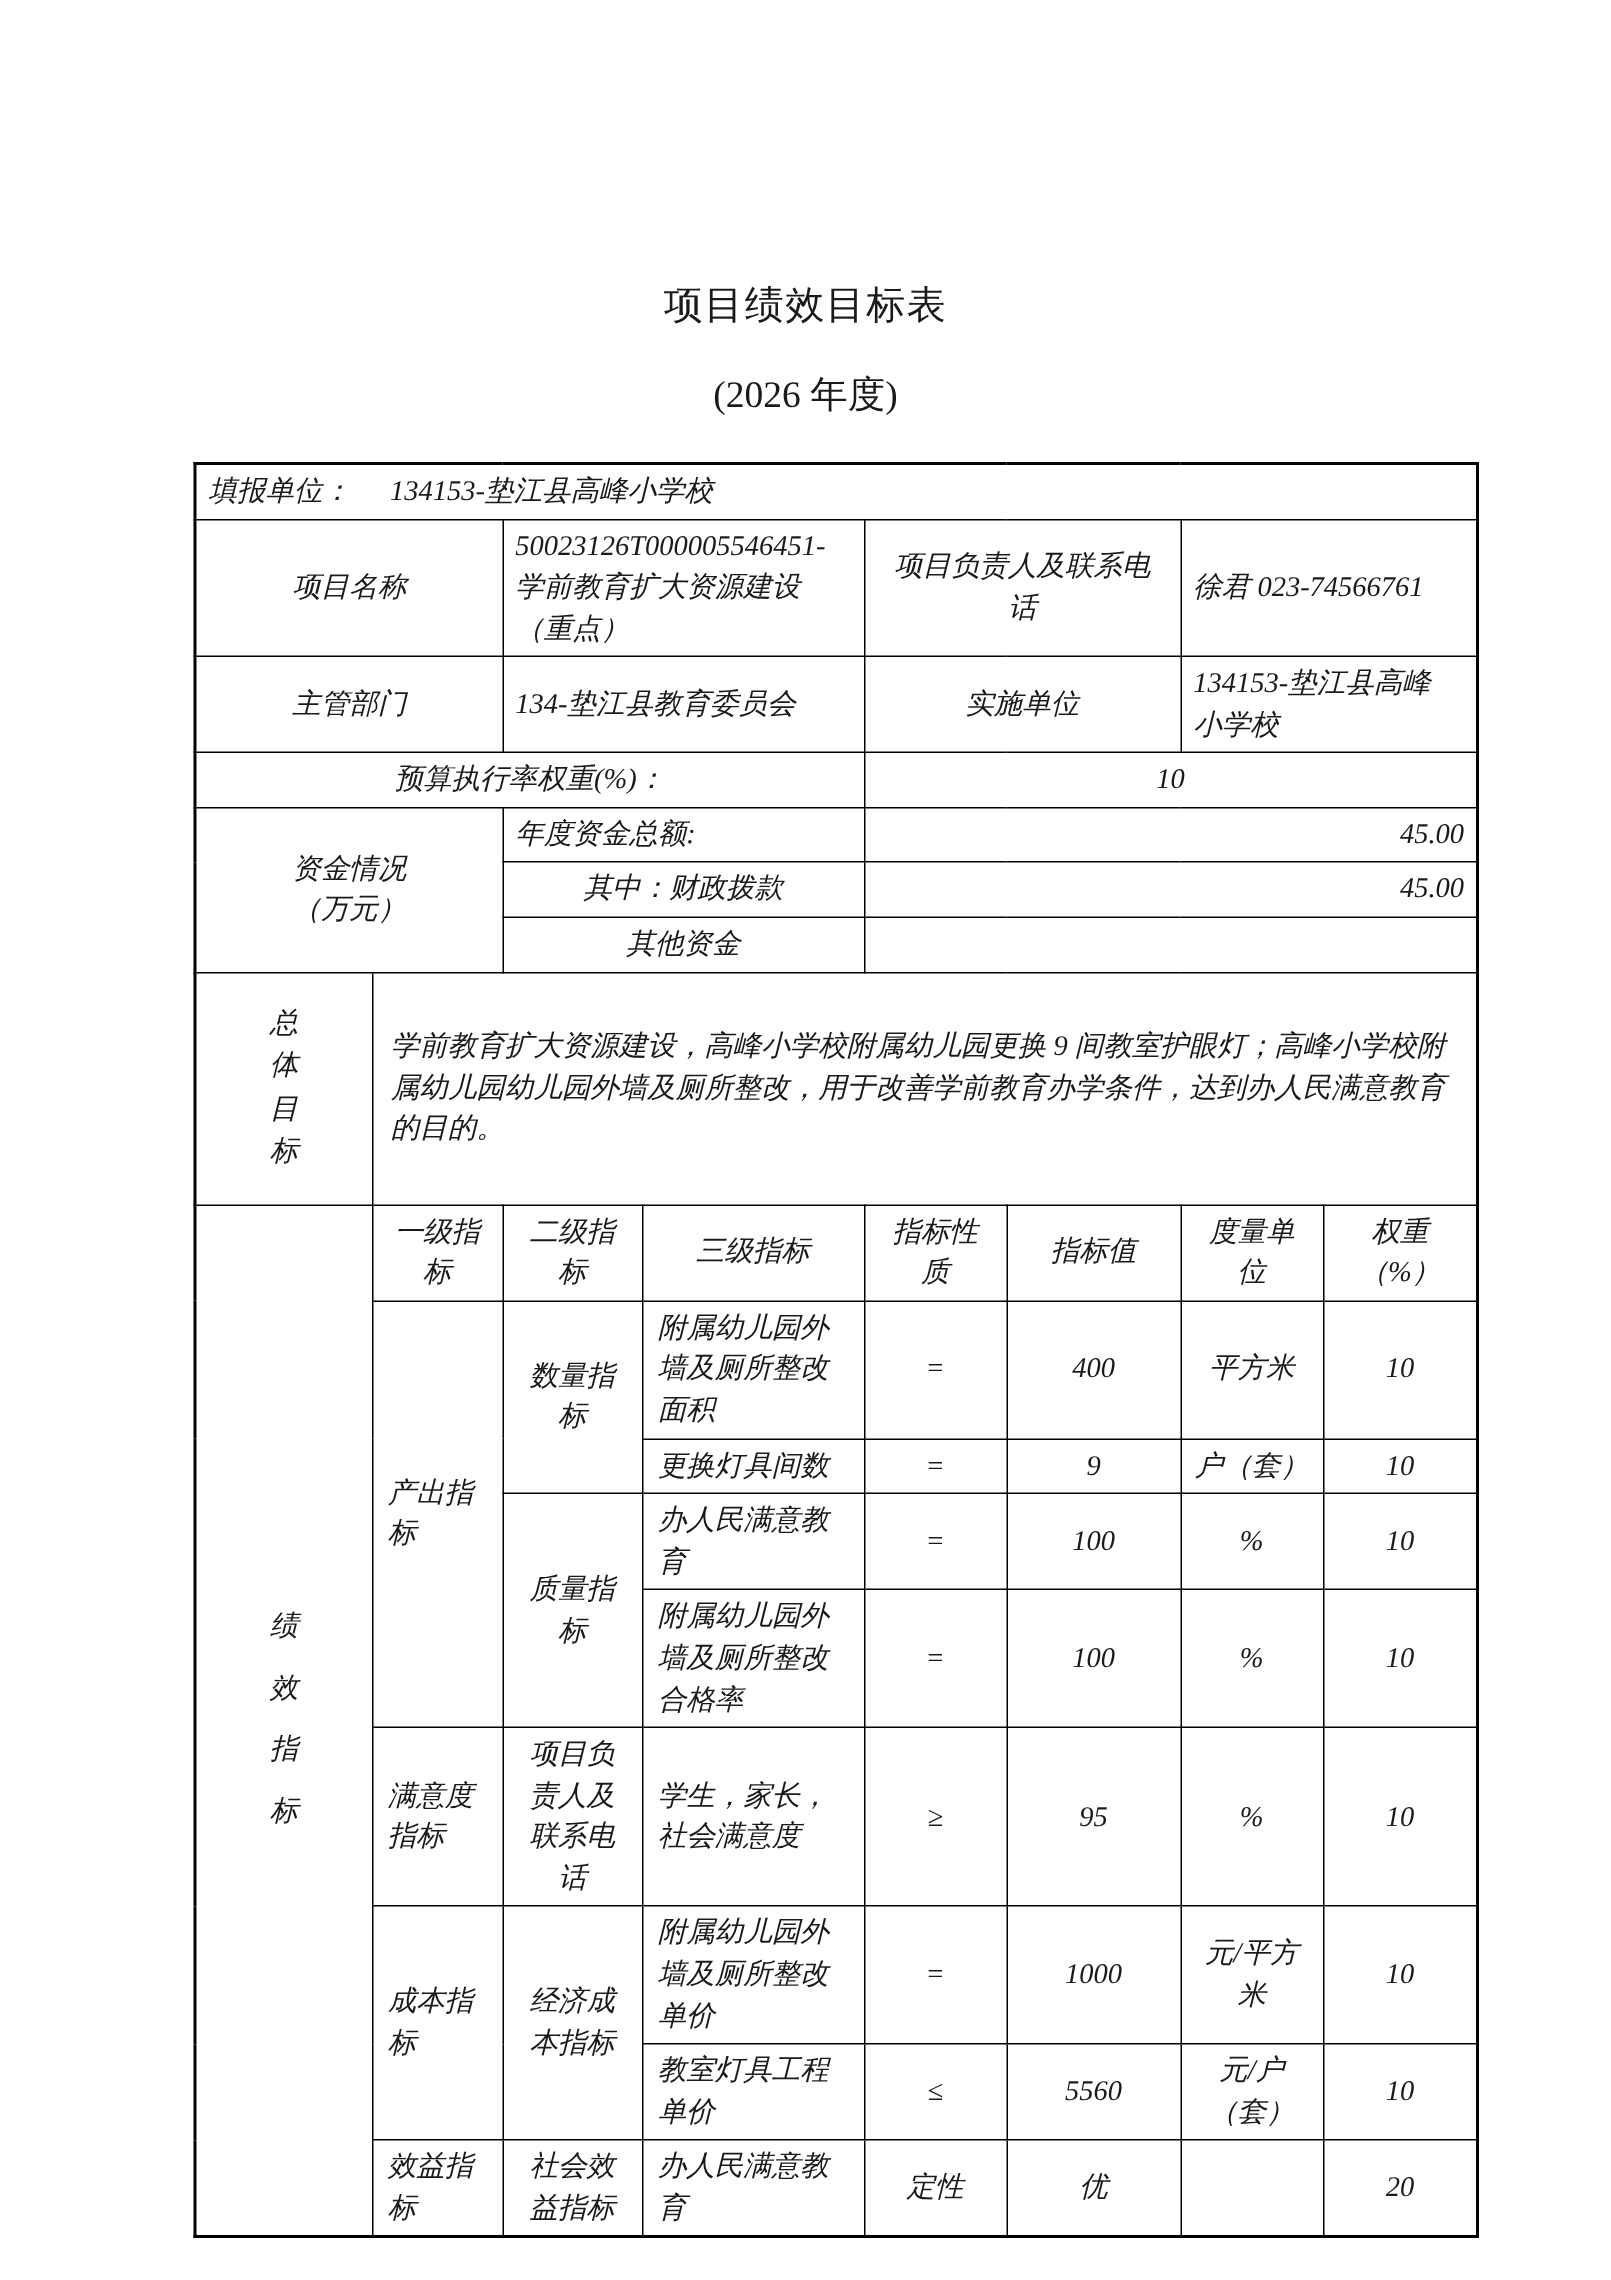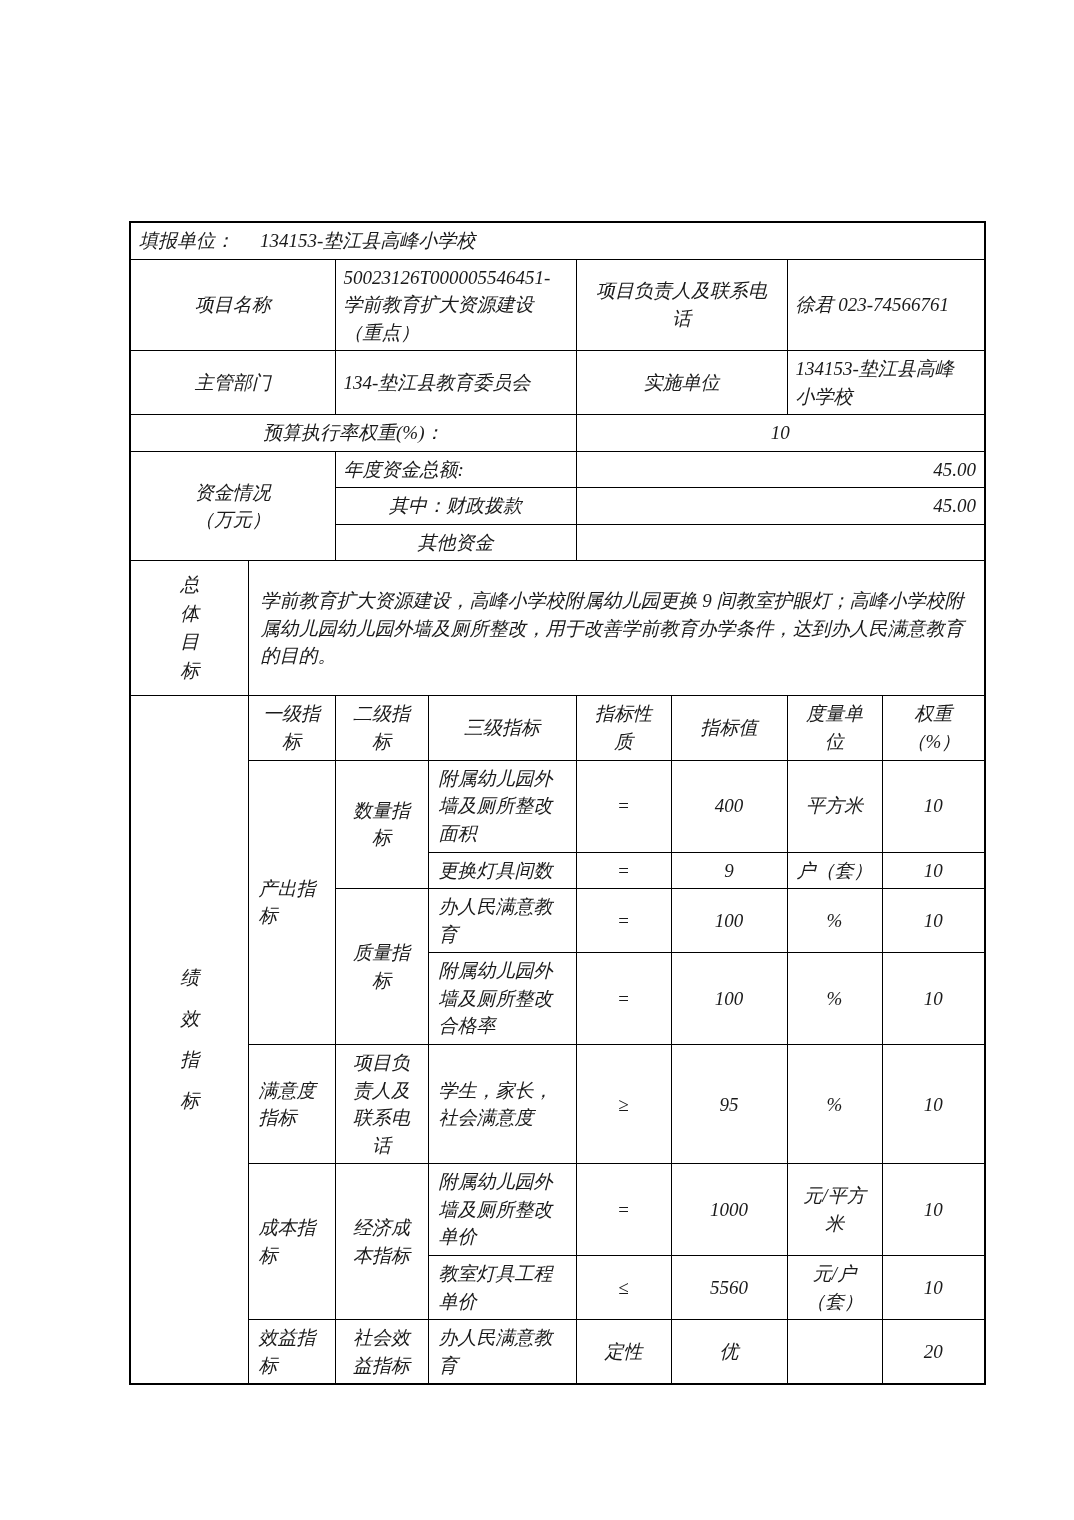--- a/index.html
+++ b/index.html
@@ -32,31 +32,33 @@
   .lft{text-align:left;}
   .rgt{text-align:right;}
   .pad-md{padding:4px 12px !important;text-align:center;}
   .pad-unit{padding:4px 9px !important;}
   .pad-sm{padding:4px 5px !important;margin-left:24px;}
   .pad-lbl{padding:4px 14px !important;}
   .pad-val{padding:4px 14px 4px 8px !important;}
   .pad-l8{padding:4px 8px !important;}
   .goal-text{line-height:1.72;padding:8px 12px !important;}
   .vtext{
-    width:1.05em;margin:6px auto;text-align:right;
+    width:1.05em;margin:16px auto;text-align:center;
     word-break:break-all;line-height:1.5;
   }
   .vtext.tall{line-height:2.15;}
   .unit-gap{display:inline-block;margin-left:26px;}
 </style>
 </head>
 <body>
 
 <div class="page">
 
+  <div class="title">项目绩效目标表</div>
+  <div class="subtitle">(2026 年度)</div>
 
   <div class="table-wrap">
     <table class="doc">
       <colgroup>
         <col style="width:118px">
           <col style="width:87px">
           <col style="width:93px">
           <col style="width:148px">
         <col style="width:95px">
           <col style="width:116px">

